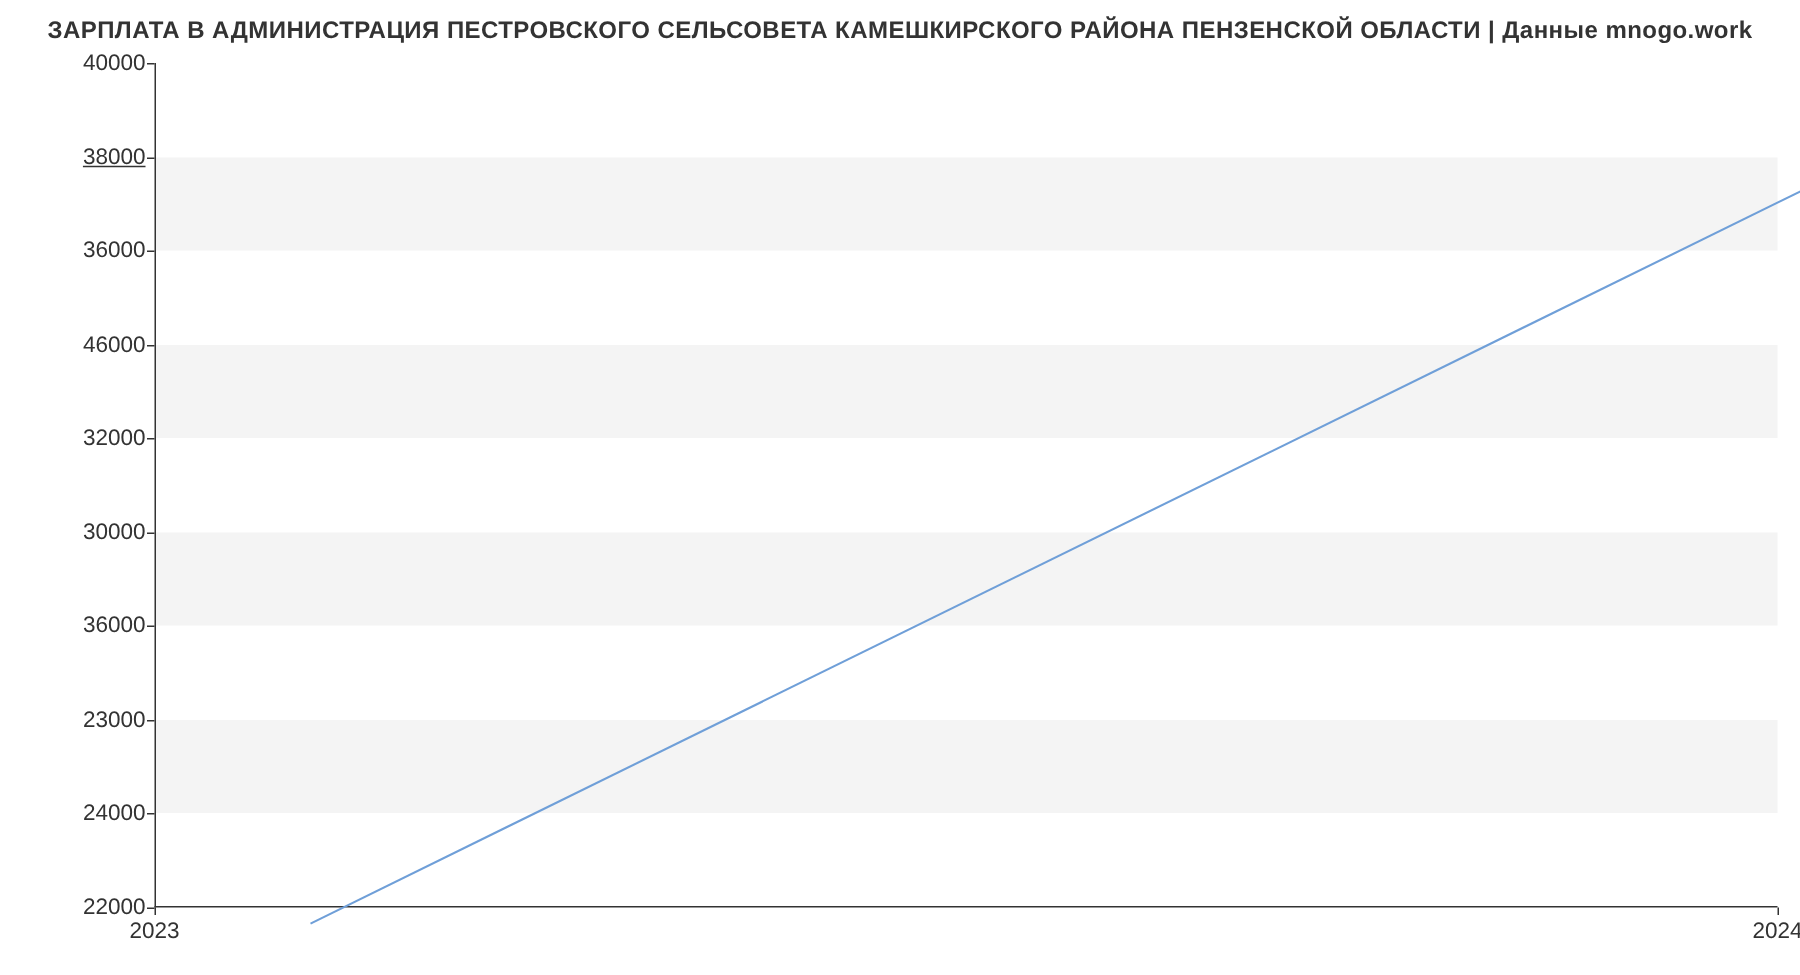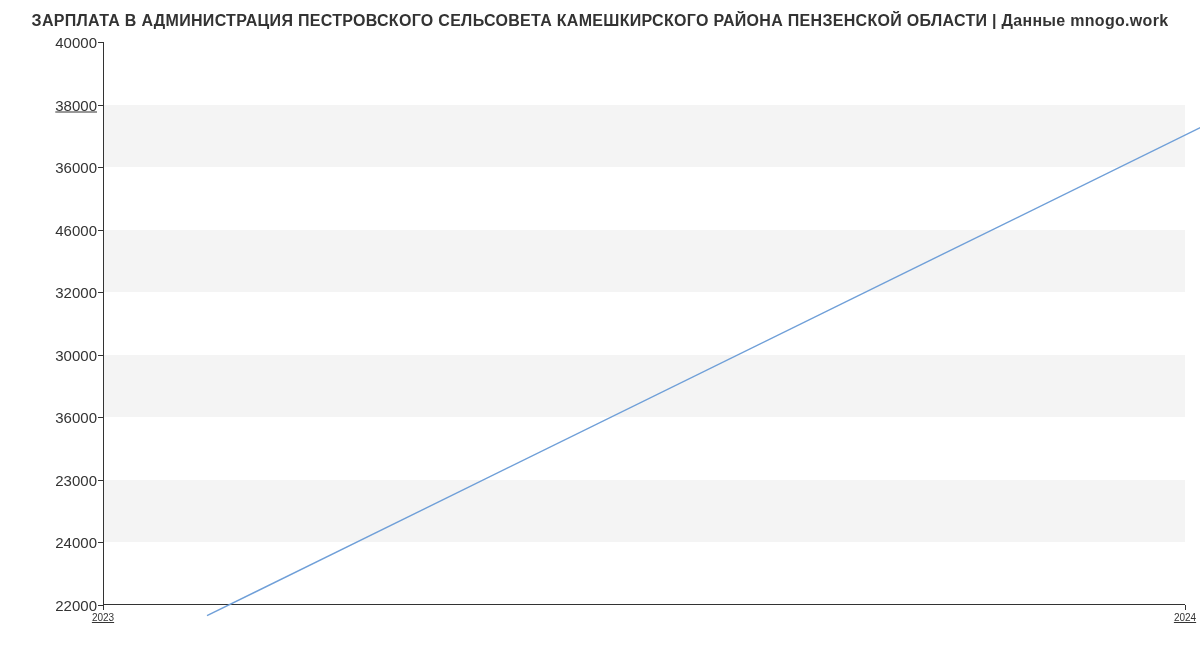--- a/index.html
+++ b/index.html
@@ -53,24 +53,23 @@
     .y-tick-mark {
       position: absolute;
       left: 98px;
       width: 5px;
       height: 1px;
       background: #333;
     }
     .x-tick-label {
       position: absolute;
       top: 612px;
-      font-size: 10px;
+      font-size: 15px;
       color: #333;
       transform: translateX(-50%);
-      text-decoration: underline;
     }
     .x-tick-mark {
       position: absolute;
       top: 605px;
       width: 1px;
       height: 5px;
       background: #333;
     }
     .line-svg {
       position: absolute;

